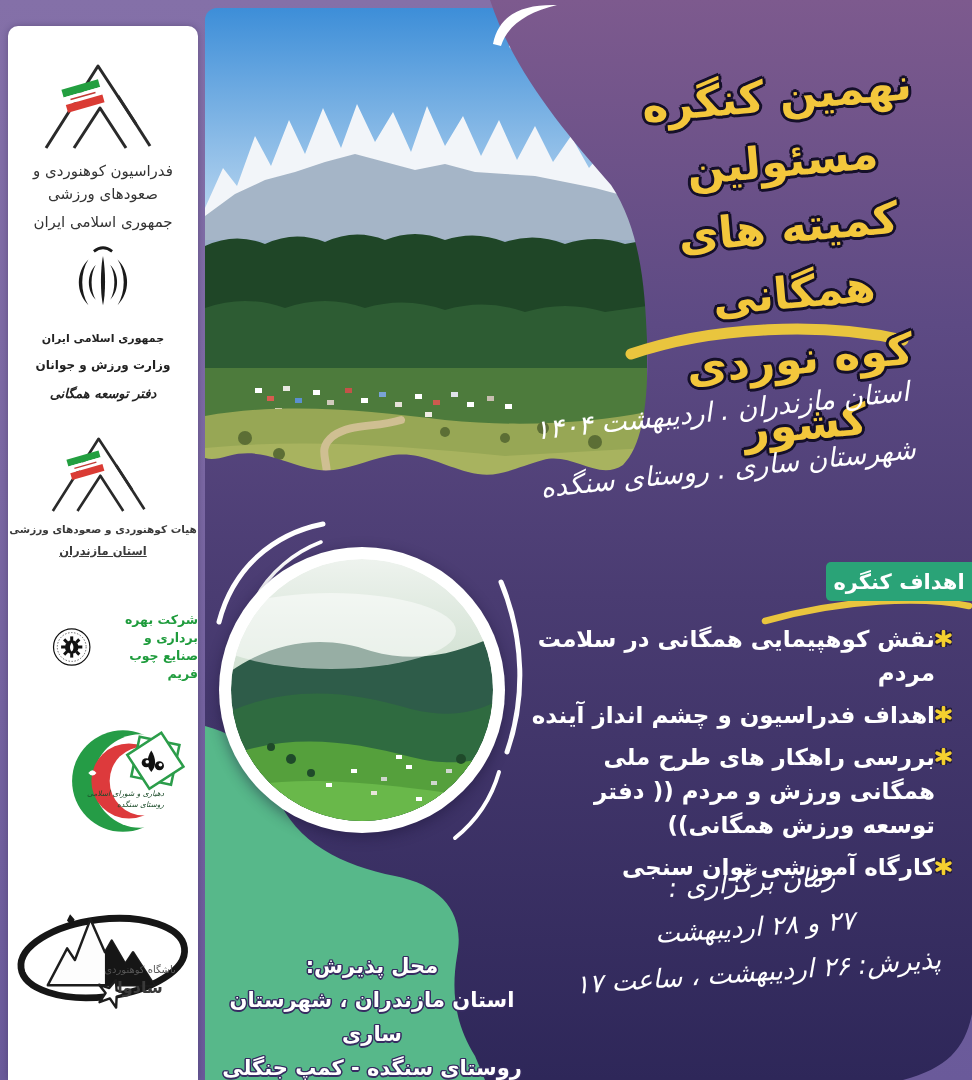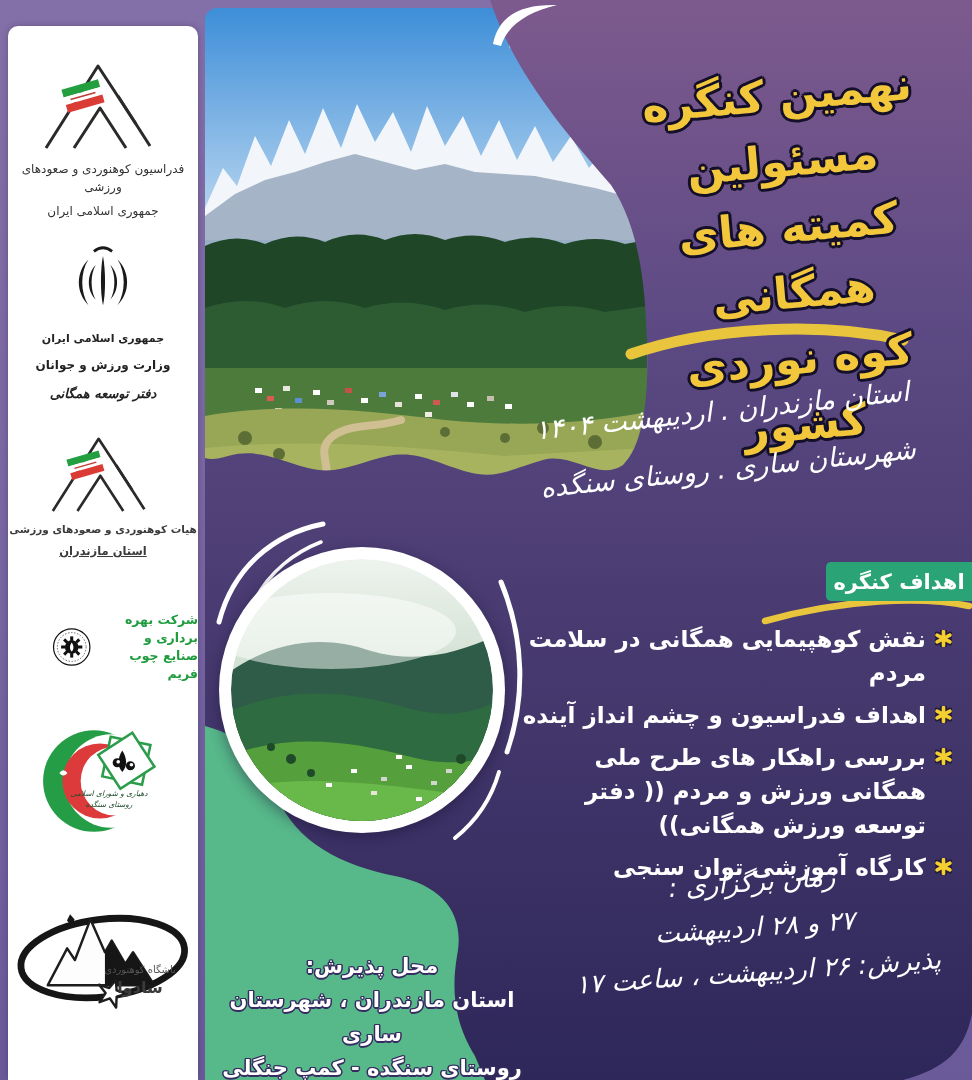--- a/index.html
+++ b/index.html
@@ -8,21 +8,21 @@
     background:linear-gradient(180deg,#8470a8 0%,#7a67a2 45%,#6a5a9a 100%);
     font-family:"DejaVu Sans",sans-serif;direction:rtl;
   }
   .abs{position:absolute;}
 
   
   .sidebar{left:8px;top:26px;width:190px;height:1054px;background:#ffffff;
     border-radius:10px 10px 0 0;box-shadow:0 0 6px rgba(40,30,70,.35);z-index:4;direction:rtl;}
   .logo{position:absolute;left:0;right:0;text-align:center;}
   .logo-cap{display:block;color:#222;line-height:1.5;}
-  .cap-script{font-size:12px;color:#333;}
+  .cap-script{font-size:15px;color:#333;}
   .cap-bold{font-weight:bold;font-size:10.5px;color:#3a3a3a;}
   .green-cap{color:#1f9c3d;font-weight:bold;font-size:12.5px;line-height:1.45;}
 
   
   .photo-main{left:205px;top:8px;width:442px;height:482px;border-radius:12px 0 0 0;
     overflow:hidden;z-index:1;}
   .photo-main svg{display:block;width:100%;height:100%;}
 
   
   .overlay{left:203px;top:0;width:769px;height:1080px;z-index:2;pointer-events:none;}
@@ -41,21 +41,21 @@
   
   .script-txt{color:#ffffff;font-style:italic;z-index:6;text-align:center;}
   .date-block{left:490px;top:382px;width:470px;transform:rotate(-6deg);font-size:27px;line-height:58px;}
   .sched-block{left:545px;top:860px;width:420px;transform:rotate(-4deg);font-size:26px;line-height:45px;}
 
   
   .goals-box{left:826px;top:562px;width:146px;height:39px;background:#2aa377;border-radius:5px 0 0 5px;
     display:flex;align-items:center;justify-content:center;z-index:6;}
   .goals-box span{color:#ffffff;font-weight:bold;font-size:21px;}
   .goals-list{left:518px;top:622px;width:434px;z-index:6;list-style:none;margin:0;padding:0;}
-  .goals-list li{display:flex;align-items:flex-start;gap:9px;margin-bottom:8px;
+  .goals-list li{display:flex;align-items:flex-start;margin-bottom:8px;
     color:#ffffff;font-size:23px;font-weight:bold;line-height:34px;text-align:right;}
   .bullet-star{flex:0 0 auto;margin-top:8px;}
 
   
   .venue{left:222px;top:908px;width:300px;text-align:center;z-index:6;color:#fff;
     font-weight:bold;font-size:21px;line-height:34px;
     text-shadow:1.5px 0 0 #372c62,-1.5px 0 0 #372c62,0 1.5px 0 #372c62,0 -1.5px 0 #372c62,
       1px 1px 0 #372c62,-1px -1px 0 #372c62,1px -1px 0 #372c62,-1px 1px 0 #372c62;margin-top:41px;}
 </style>
 </head>
@@ -329,21 +329,21 @@
             <path d="M16,16 L20,20"></path>
               <path d="M32,32 L36,36"></path>
               <path d="M36,16 L32,20"></path>
               <path d="M20,32 L16,36"></path>
           </g>
         </g>
         <path d="M26,20 C23,24 23,29 26,32 C29,29 29,24 26,20 Z" fill="#ffffff"></path>
       </svg>
     </div>
 
-    <div class="logo" style="top:690px;">
+    <div class="logo" style="top:690px;text-align:right;">
       <svg width="132" height="126" viewBox="0 0 130 124">
         <circle cx="56" cy="64" r="50" fill="#259c46"></circle>
         <circle cx="73" cy="64" r="46" fill="#ffffff"></circle>
         <circle cx="62" cy="64" r="37" fill="#dd3a3c"></circle>
         <circle cx="77" cy="64" r="34" fill="#ffffff"></circle>
         <g transform="rotate(12 88 44)">
           <rect x="68" y="24" width="40" height="40" fill="#ffffff" stroke="#2b9d4a" stroke-width="2.5"></rect>
           <rect x="68" y="24" width="40" height="40" fill="#ffffff" stroke="#2b9d4a" stroke-width="2.5" transform="rotate(45 88 44)"></rect>
         </g>
         <g fill="#111">

